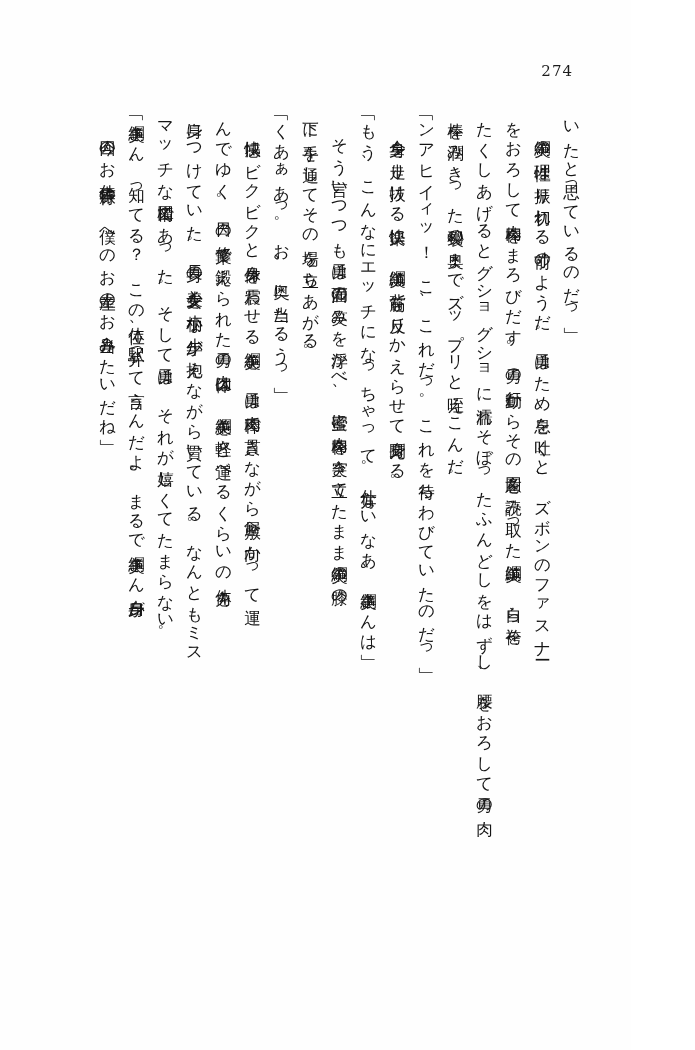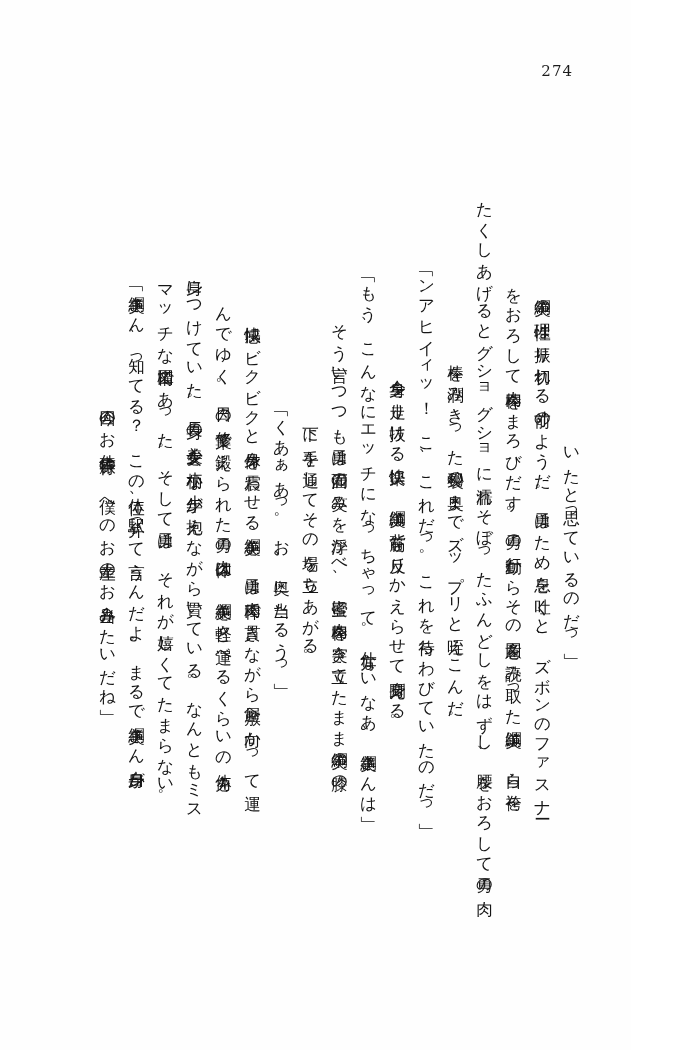--- a/index.html
+++ b/index.html
@@ -16,21 +16,20 @@
     overflow: hidden;
   }
 
   .page {
     position: absolute;
     left: 0;
     top: 0;
     width: 631px;
     height: 1050px;
     background: #fefefe;
-    text-align: center;
   }
 
   .page-number {
     position: absolute;
     top: 62px;
     right: 58px;
     font-size: 15px;
     letter-spacing: 1px;
     font-family: "DejaVu Serif", "Liberation Serif", serif;
     color: #1c1c1c;

